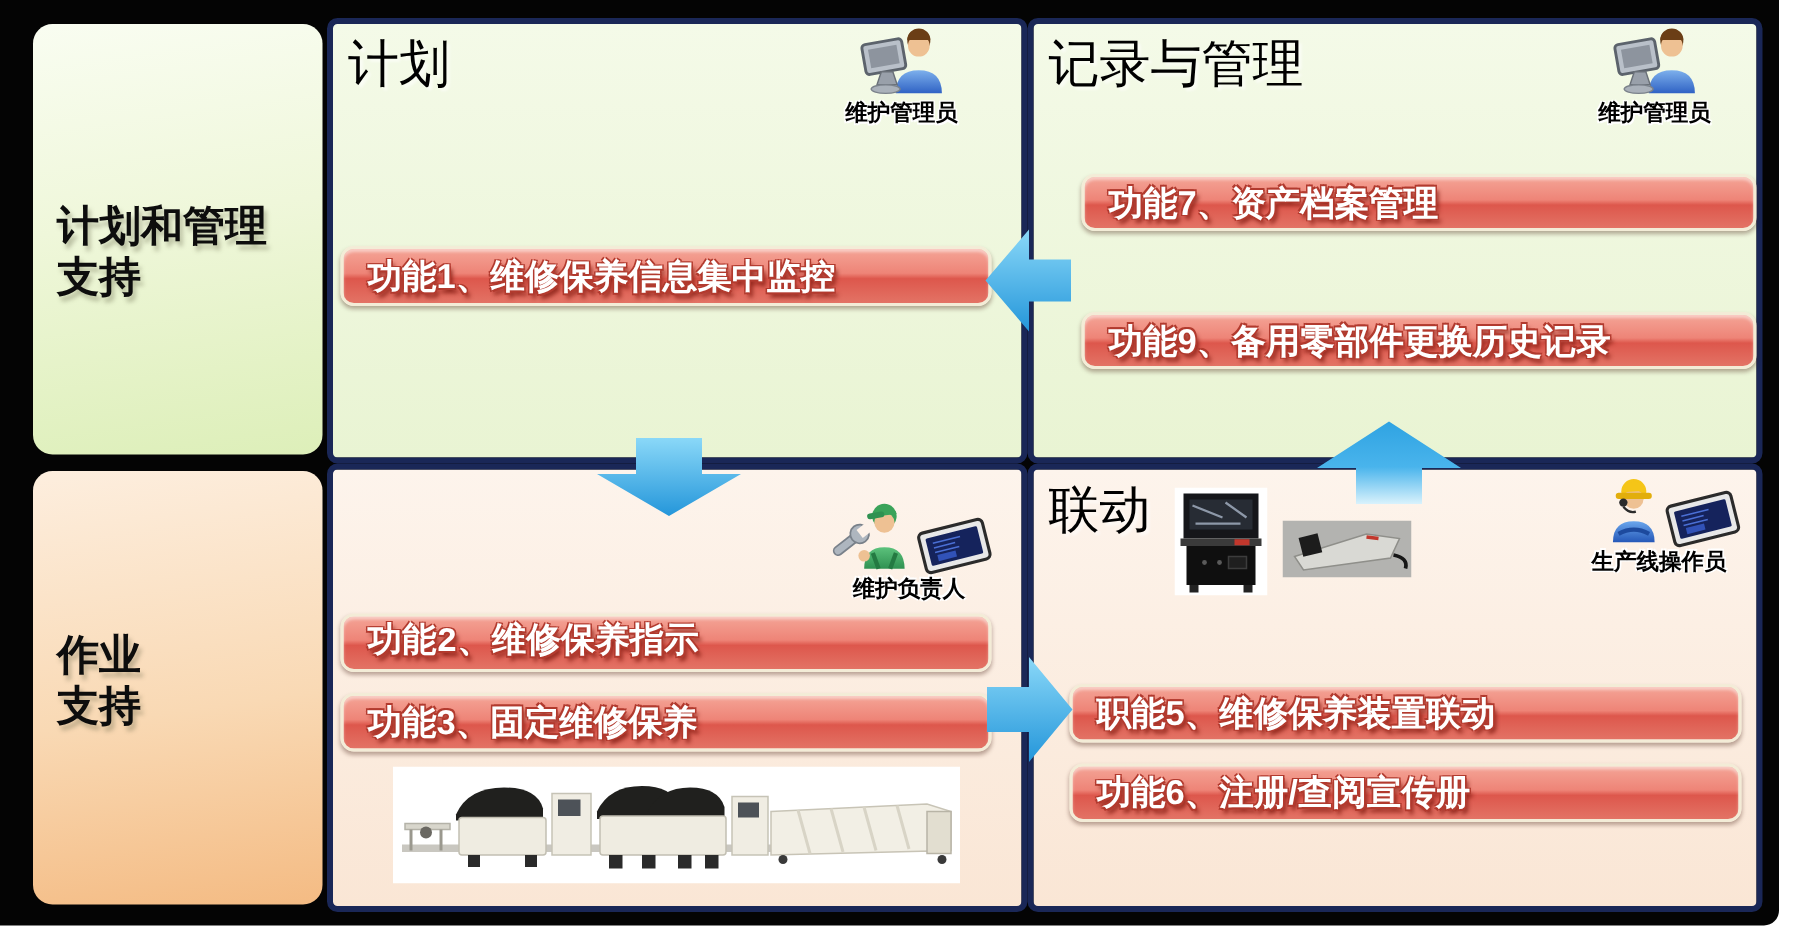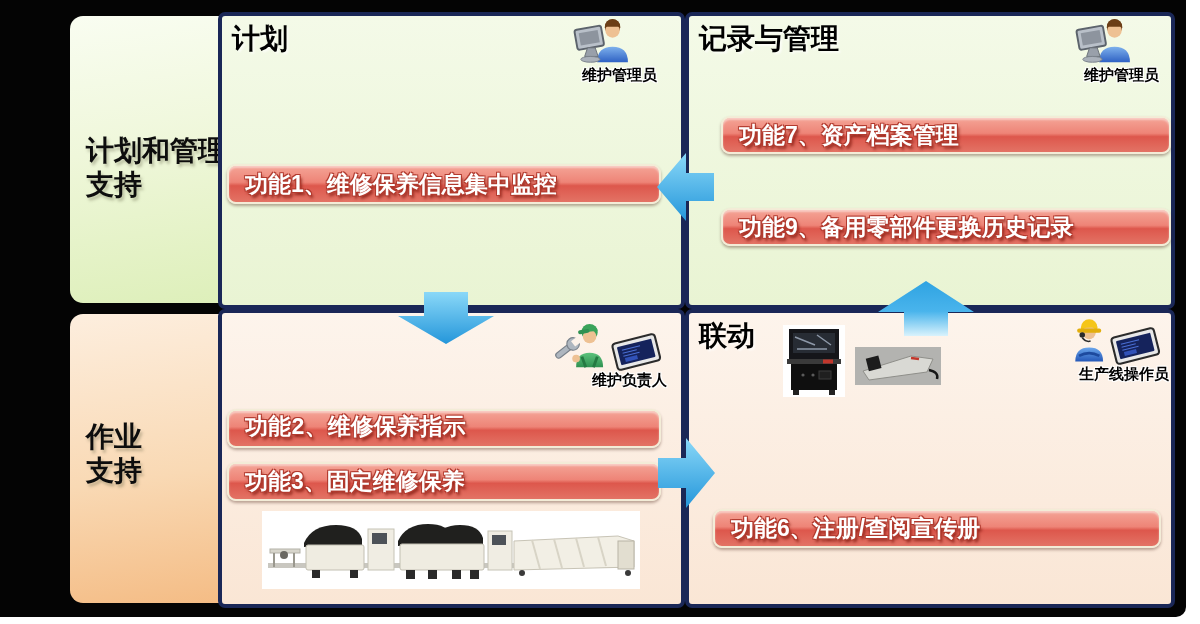--- a/index.html
+++ b/index.html
@@ -1,51 +1,51 @@
 <!DOCTYPE html>
 <html><head>
 <meta charset="utf-8">
 <style>
   * { margin:0; padding:0; box-sizing:border-box; }
   body { background:#ffffff; font-family:"Liberation Sans", sans-serif; }
   .canvas { position:relative; width:1200px; height:624px; background:#ffffff; overflow:hidden; }
   .frame { position:absolute; left:0; top:0; width:1186px; height:617px; background:#040404; border-radius:0 0 10px 0; }
 
   
-  .side-panel { position:absolute;margin-left:48px; }
+  .side-panel { position:absolute; }
   .side-top { left:22px; top:16px; width:193px; height:287px; border-radius:13px;
     background:linear-gradient(172deg,#f9fdf1 0%, #eff7da 45%, #ddefb9 100%); }
   .side-bottom { left:22px; top:314px; width:193px; height:289px; border-radius:13px;
     background:linear-gradient(172deg,#fdeede 0%, #f9d9b4 55%, #f4bb83 100%); }
   .side-label { position:absolute; left:16px; font-size:28px; font-weight:900; color:#0d0d0d;
     line-height:1.22; white-space:pre-line; text-shadow:2px 3px 3px rgba(90,90,60,0.35); }
   .side-top .side-label { top:118px; }
   .side-bottom .side-label { top:106px; }
 
   
   .quad { position:absolute; border:4px solid #1a2757; border-radius:7px; }
   .quad-plan      { left:218px; top:12px;  width:467px; height:297px;
     background:linear-gradient(#f4fae8, #e9f4d3); }
   .quad-record    { left:685px; top:12px;  width:490px; height:297px;
     background:linear-gradient(#f4fae8, #e9f4d3); }
   .quad-operation { left:218px; top:309px; width:467px; height:299px;
     background:linear-gradient(#fdf4ec, #fae6d5); }
   .quad-linkage   { left:685px; top:309px; width:490px; height:299px;
     background:linear-gradient(#fdf4ec, #fae6d5); }
-  .quad-title { position:absolute; left:10px; top:4px; font-size:28px; font-weight:700; color:#000;
+  .quad-title { position:absolute; left:10px; top:4px; font-size:34px; font-weight:400; color:#000;
     text-shadow:2px 2px 2px rgba(255,255,255,0.65); }
 
   
   .actor { position:absolute; text-align:center; }
   .actor-icons { display:flex; align-items:flex-end; justify-content:center; gap:2px; }
   .actor-label { font-size:15px; font-weight:900; color:#000; margin-top:-2px; white-space:nowrap;
-    text-shadow:1px 1px 0 #fff,-1px 1px 0 #fff,1px -1px 0 #fff,-1px -1px 0 #fff;text-align:right; }
+    text-shadow:1px 1px 0 #fff,-1px 1px 0 #fff,1px -1px 0 #fff,-1px -1px 0 #fff; }
   .actor-plan    { top:2px; right:24px; width:112px; }
   .actor-record  { top:2px; right:12px; width:112px; }
-  .actor-operation { top:8px; right:14px; width:122px; }
+  .actor-operation { top:20px; right:14px; width:122px; }
   .actor-linkage { top:4px; right:2px; width:126px; }
 
   
   .pill { position:absolute; height:40px; border-radius:9px; border:2px solid #f3ecd7;
     background:linear-gradient(180deg,#f4a496 0%, #ee8477 45%, #dd574c 55%, #e37365 100%);
     box-shadow:0 2px 3px rgba(60,20,10,0.35), inset 0 2px 2px rgba(255,255,255,0.45);
     color:#fff; font-size:23px; font-weight:900; line-height:36px; padding-left:16px;
     white-space:nowrap; overflow:hidden;
     text-shadow:1px 1px 0 #b23a2e,-1px 1px 0 #b23a2e,1px -1px 0 #b23a2e,-1px -1px 0 #b23a2e,2px 3px 3px rgba(120,20,10,0.8); }
   .p-plan-0 { left:5px;  top:148px; width:434px; }
@@ -256,20 +256,21 @@
           <g transform="rotate(-14 25 21)">
             <rect x="4" y="9" width="42" height="26" rx="3" fill="#e8e8e8" stroke="#2b2b2b" stroke-width="2"></rect>
             <rect x="8" y="13" width="34" height="18" rx="1" fill="#15235c"></rect>
             <path d="M12 17 h18 M12 20 h14 M12 23 h16" stroke="#4a6fd4" stroke-width="1"></path>
             <rect x="13" y="25" width="12" height="4" fill="#3152b8"></rect>
           </g>
         </svg>
       </div>
       <div class="actor-label">生产线操作员</div>
     </div>
+    <div class="pill p-lk-1">职能5、维修保养装置联动</div>
     <div class="pill p-lk-2">功能6、注册/查阅宣传册</div>
   </div>
 
   <svg class="arrow a-left" width="64" height="76" viewBox="0 0 64 76">
     <polygon points="5,38 34,4 34,24 62,24 62,52 34,52 34,72" fill="url(#gArrow)"></polygon>
   </svg>
   <svg class="arrow a-down" width="104" height="56" viewBox="0 0 104 56">
     <polygon points="30,0 74,0 74,24 100,24 52,52 4,24 30,24" fill="url(#gArrow)"></polygon>
   </svg>
   <svg class="arrow a-up" width="104" height="58" viewBox="0 0 104 58">

